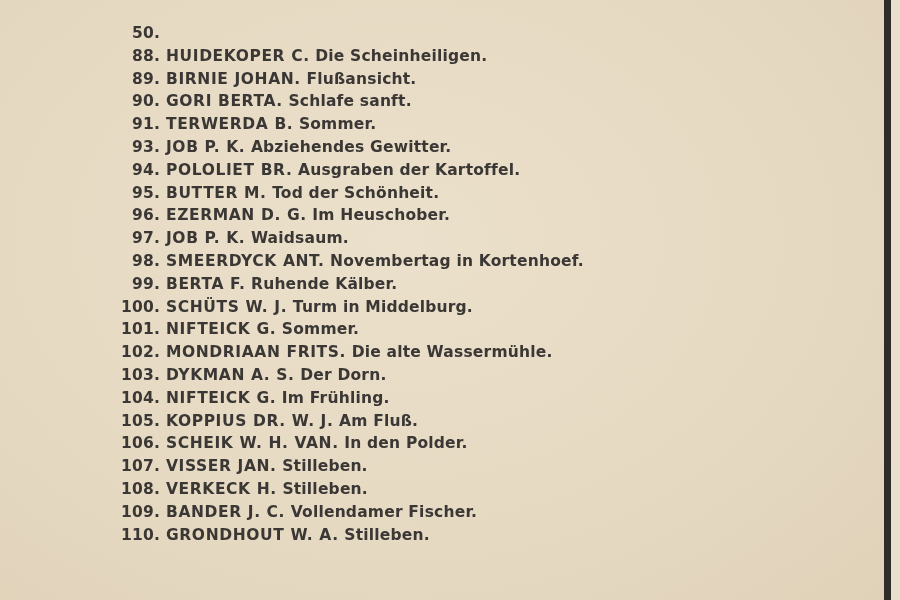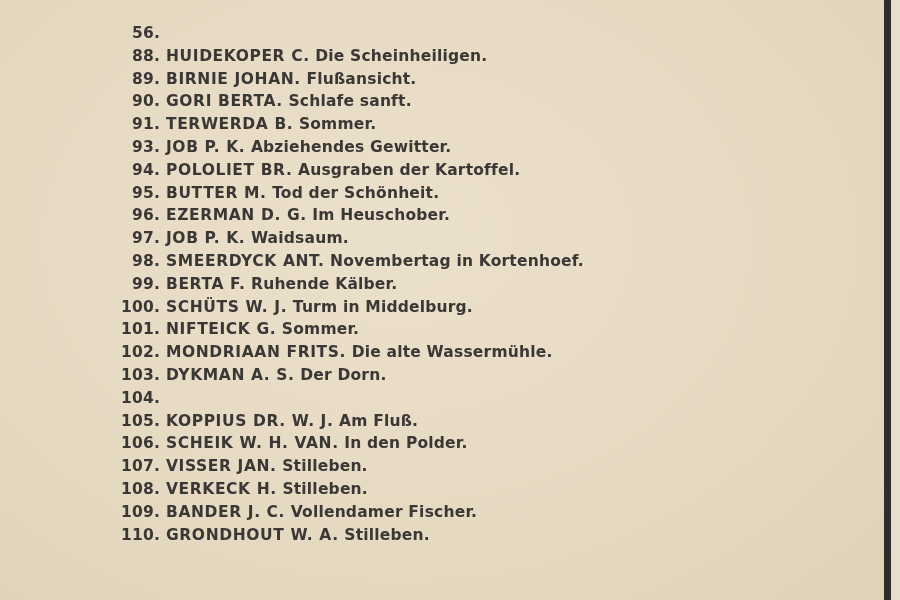--- a/index.html
+++ b/index.html
@@ -62,21 +62,21 @@
   </style>
 </head>
 <body>
 
 <div class="page"></div>
 <div class="rule"></div>
 <div class="right-strip"></div>
 
 <div class="catalog">
   <div class="entry">
-      <span class="num">56.</span>
+      <span class="num">50.</span>
     </div>
   <div class="entry">
       <span class="num">88.</span>
       <span class="text"><span class="artist">HUIDEKOPER C.</span> <span>Die Scheinheiligen.</span></span>
     </div>
   <div class="entry">
       <span class="num">89.</span>
       <span class="text"><span class="artist">BIRNIE JOHAN.</span> <span>Flußansicht.</span></span>
     </div>
   <div class="entry">
@@ -126,20 +126,21 @@
   <div class="entry">
       <span class="num">102.</span>
       <span class="text"><span class="artist">MONDRIAAN FRITS.</span> <span>Die alte Wassermühle.</span></span>
     </div>
   <div class="entry">
       <span class="num">103.</span>
       <span class="text"><span class="artist">DYKMAN A. S.</span> <span>Der Dorn.</span></span>
     </div>
   <div class="entry">
       <span class="num">104.</span>
+      <span class="text"><span class="artist">NIFTEICK G.</span> <span>Im Frühling.</span></span>
     </div>
   <div class="entry">
       <span class="num">105.</span>
       <span class="text"><span class="artist">KOPPIUS DR. W. J.</span> <span>Am Fluß.</span></span>
     </div>
   <div class="entry">
       <span class="num">106.</span>
       <span class="text"><span class="artist">SCHEIK W. H. VAN.</span> <span>In den Polder.</span></span>
     </div>
   <div class="entry">

